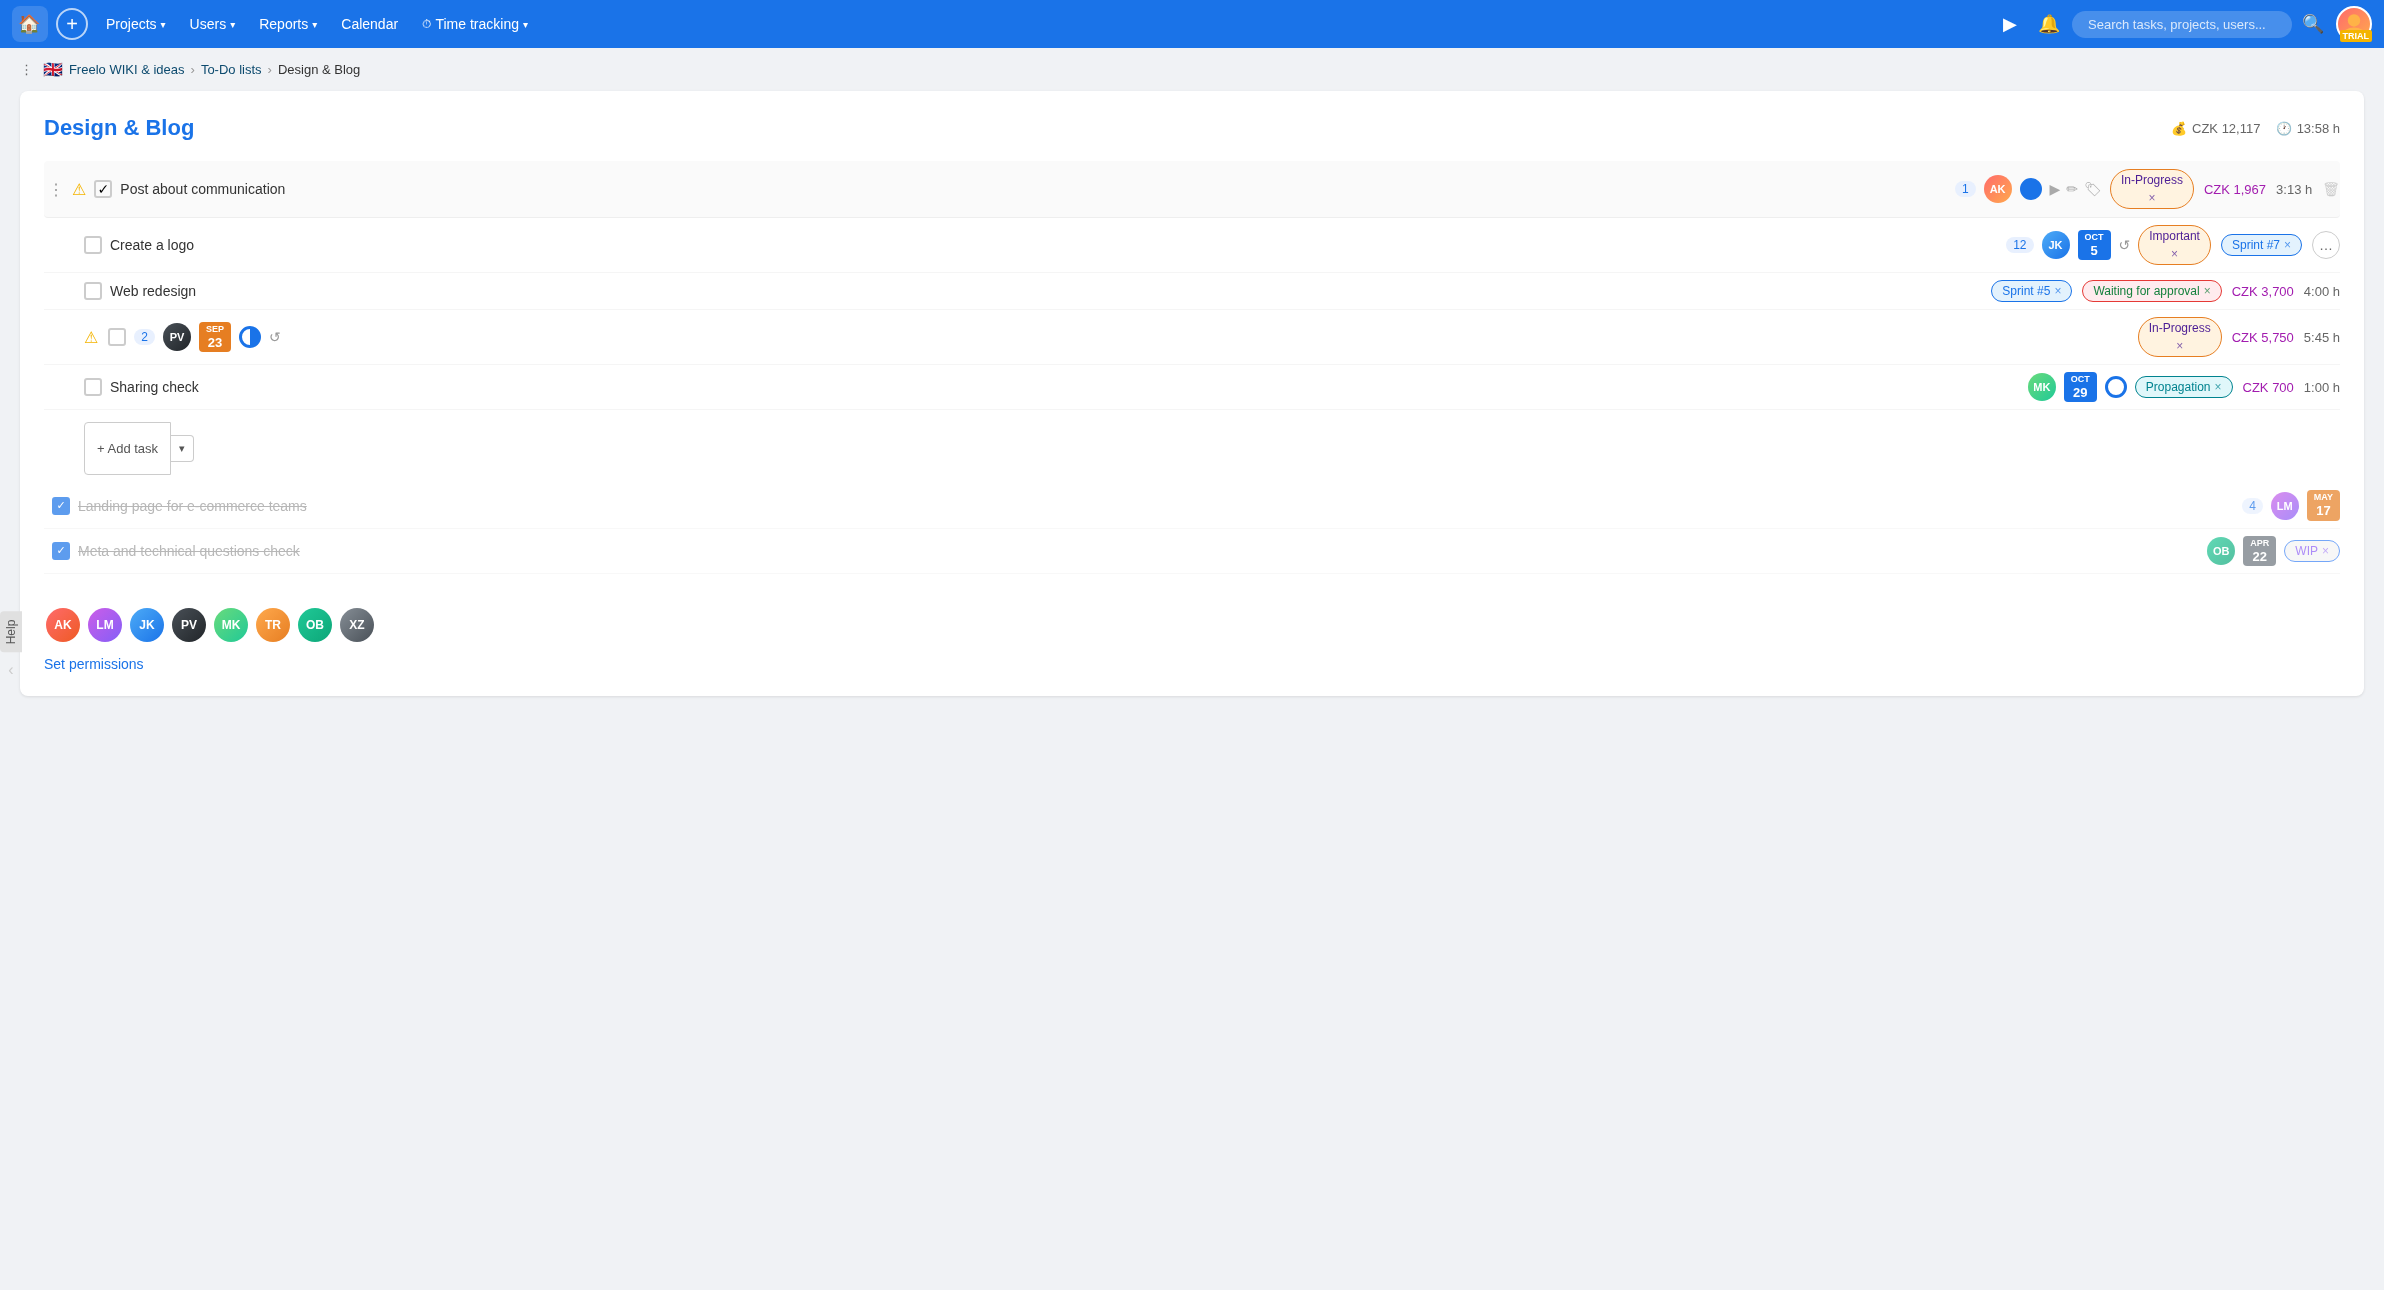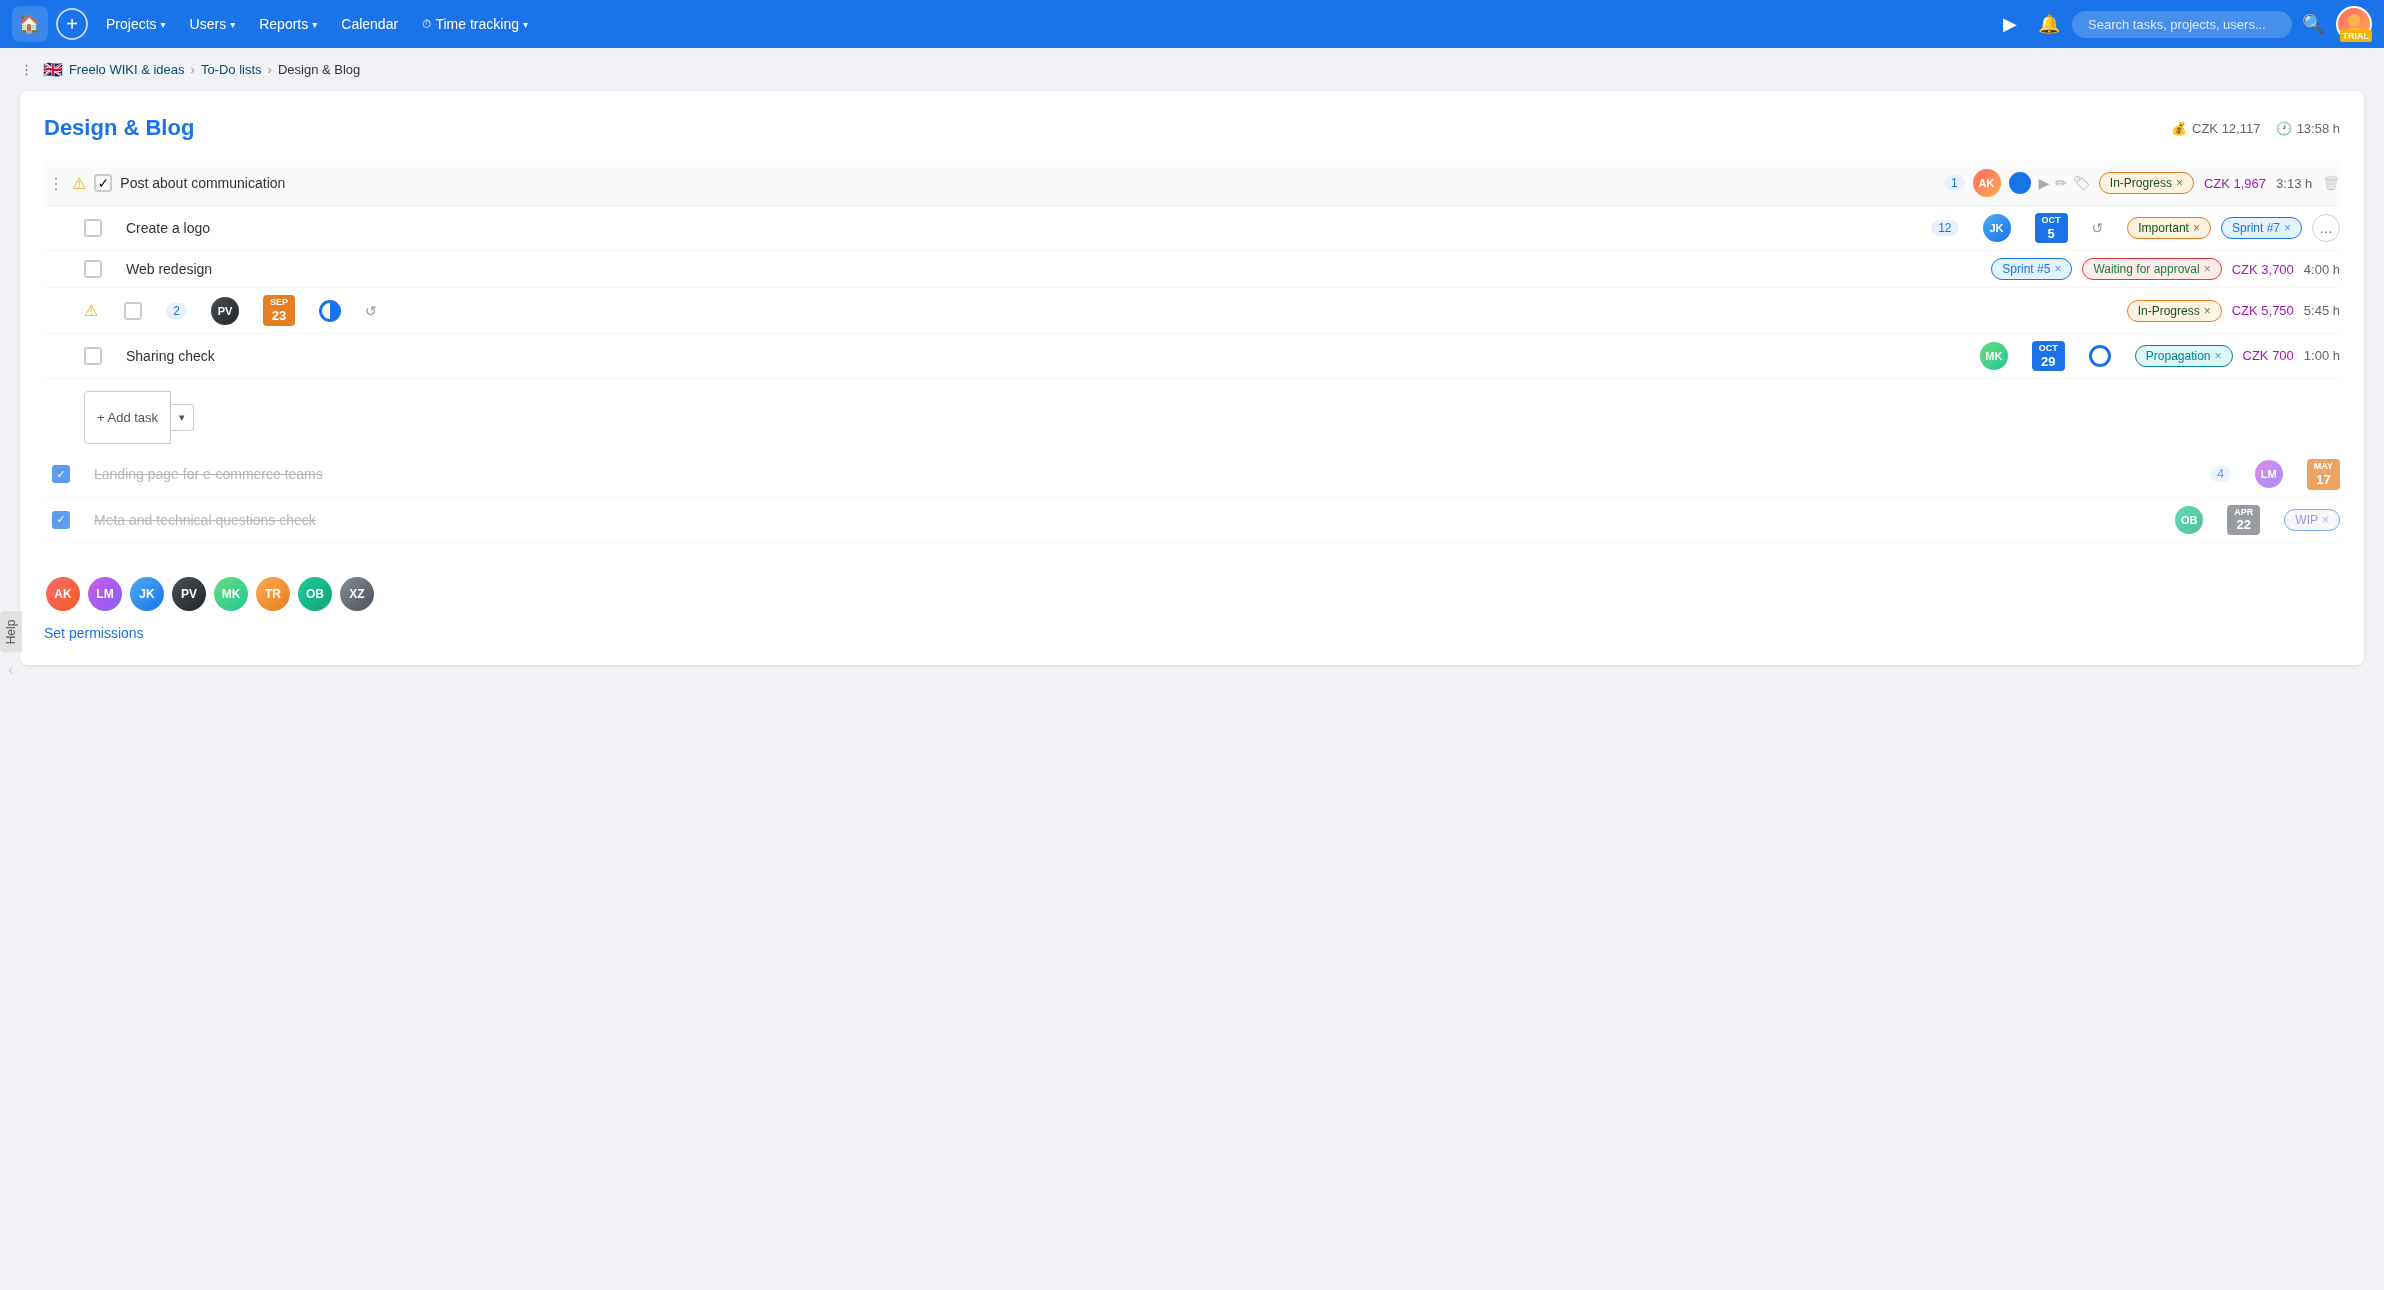--- a/index.html
+++ b/index.html
@@ -160,21 +160,21 @@
 
     .task-right { display: flex; align-items: center; gap: 10px; margin-left: auto; }
     .tag-badge {
       border-radius: 20px;
       padding: 3px 10px;
       font-size: 12px; font-weight: 500;
       display: flex; align-items: center; gap: 4px;
       cursor: pointer;
     }
     .tag-badge .x { font-size: 12px; color: inherit; opacity: 0.7; }
-    .tag-orange { background: #fff3e0; color: #14532d; border: 1px solid #e67e22; }
+    .tag-orange { background: #fff3e0; color: #4c1d95; border: 1px solid #e67e22; flex-direction: column; }
     .tag-blue { background: #e3f2fd; color: #1a73e8; border: 1px solid #1a73e8; }
     .tag-red { background: #ffebee; color: #15803d; border: 1px solid #e53935; text-align: right; }
     .tag-teal { background: #e0f7fa; color: #00838f; border: 1px solid #00838f; }
 
     .task-price { color: #a21caf; font-size: 13px; white-space: nowrap; }
     .task-time { color: #666; font-size: 13px; white-space: nowrap; }
     .task-delete { color: #ccc; cursor: pointer; font-size: 14px; }
 
     .more-btn {
       width: 28px; height: 28px;
@@ -202,21 +202,21 @@
     }
     .add-task-dropdown {
       background: white; border: 1px solid #ccc; border-left: none;
       border-radius: 0 4px 4px 0;
       padding: 6px 8px; cursor: pointer;
       color: #555; font-size: 11px;
     }
 
     
     .subtask-row {
-      display: flex; align-items: center; gap: 24px;
+      display: flex; align-items: center; gap: 8px;
       padding: 7px 0 7px 40px;
       border-bottom: 1px solid #f5f5f5;
     }
 
     
     .task-main-row {
       display: flex; align-items: center; gap: 8px;
       padding: 8px 0;
       border-bottom: 1px solid #eee;
       background: #fafafa;

